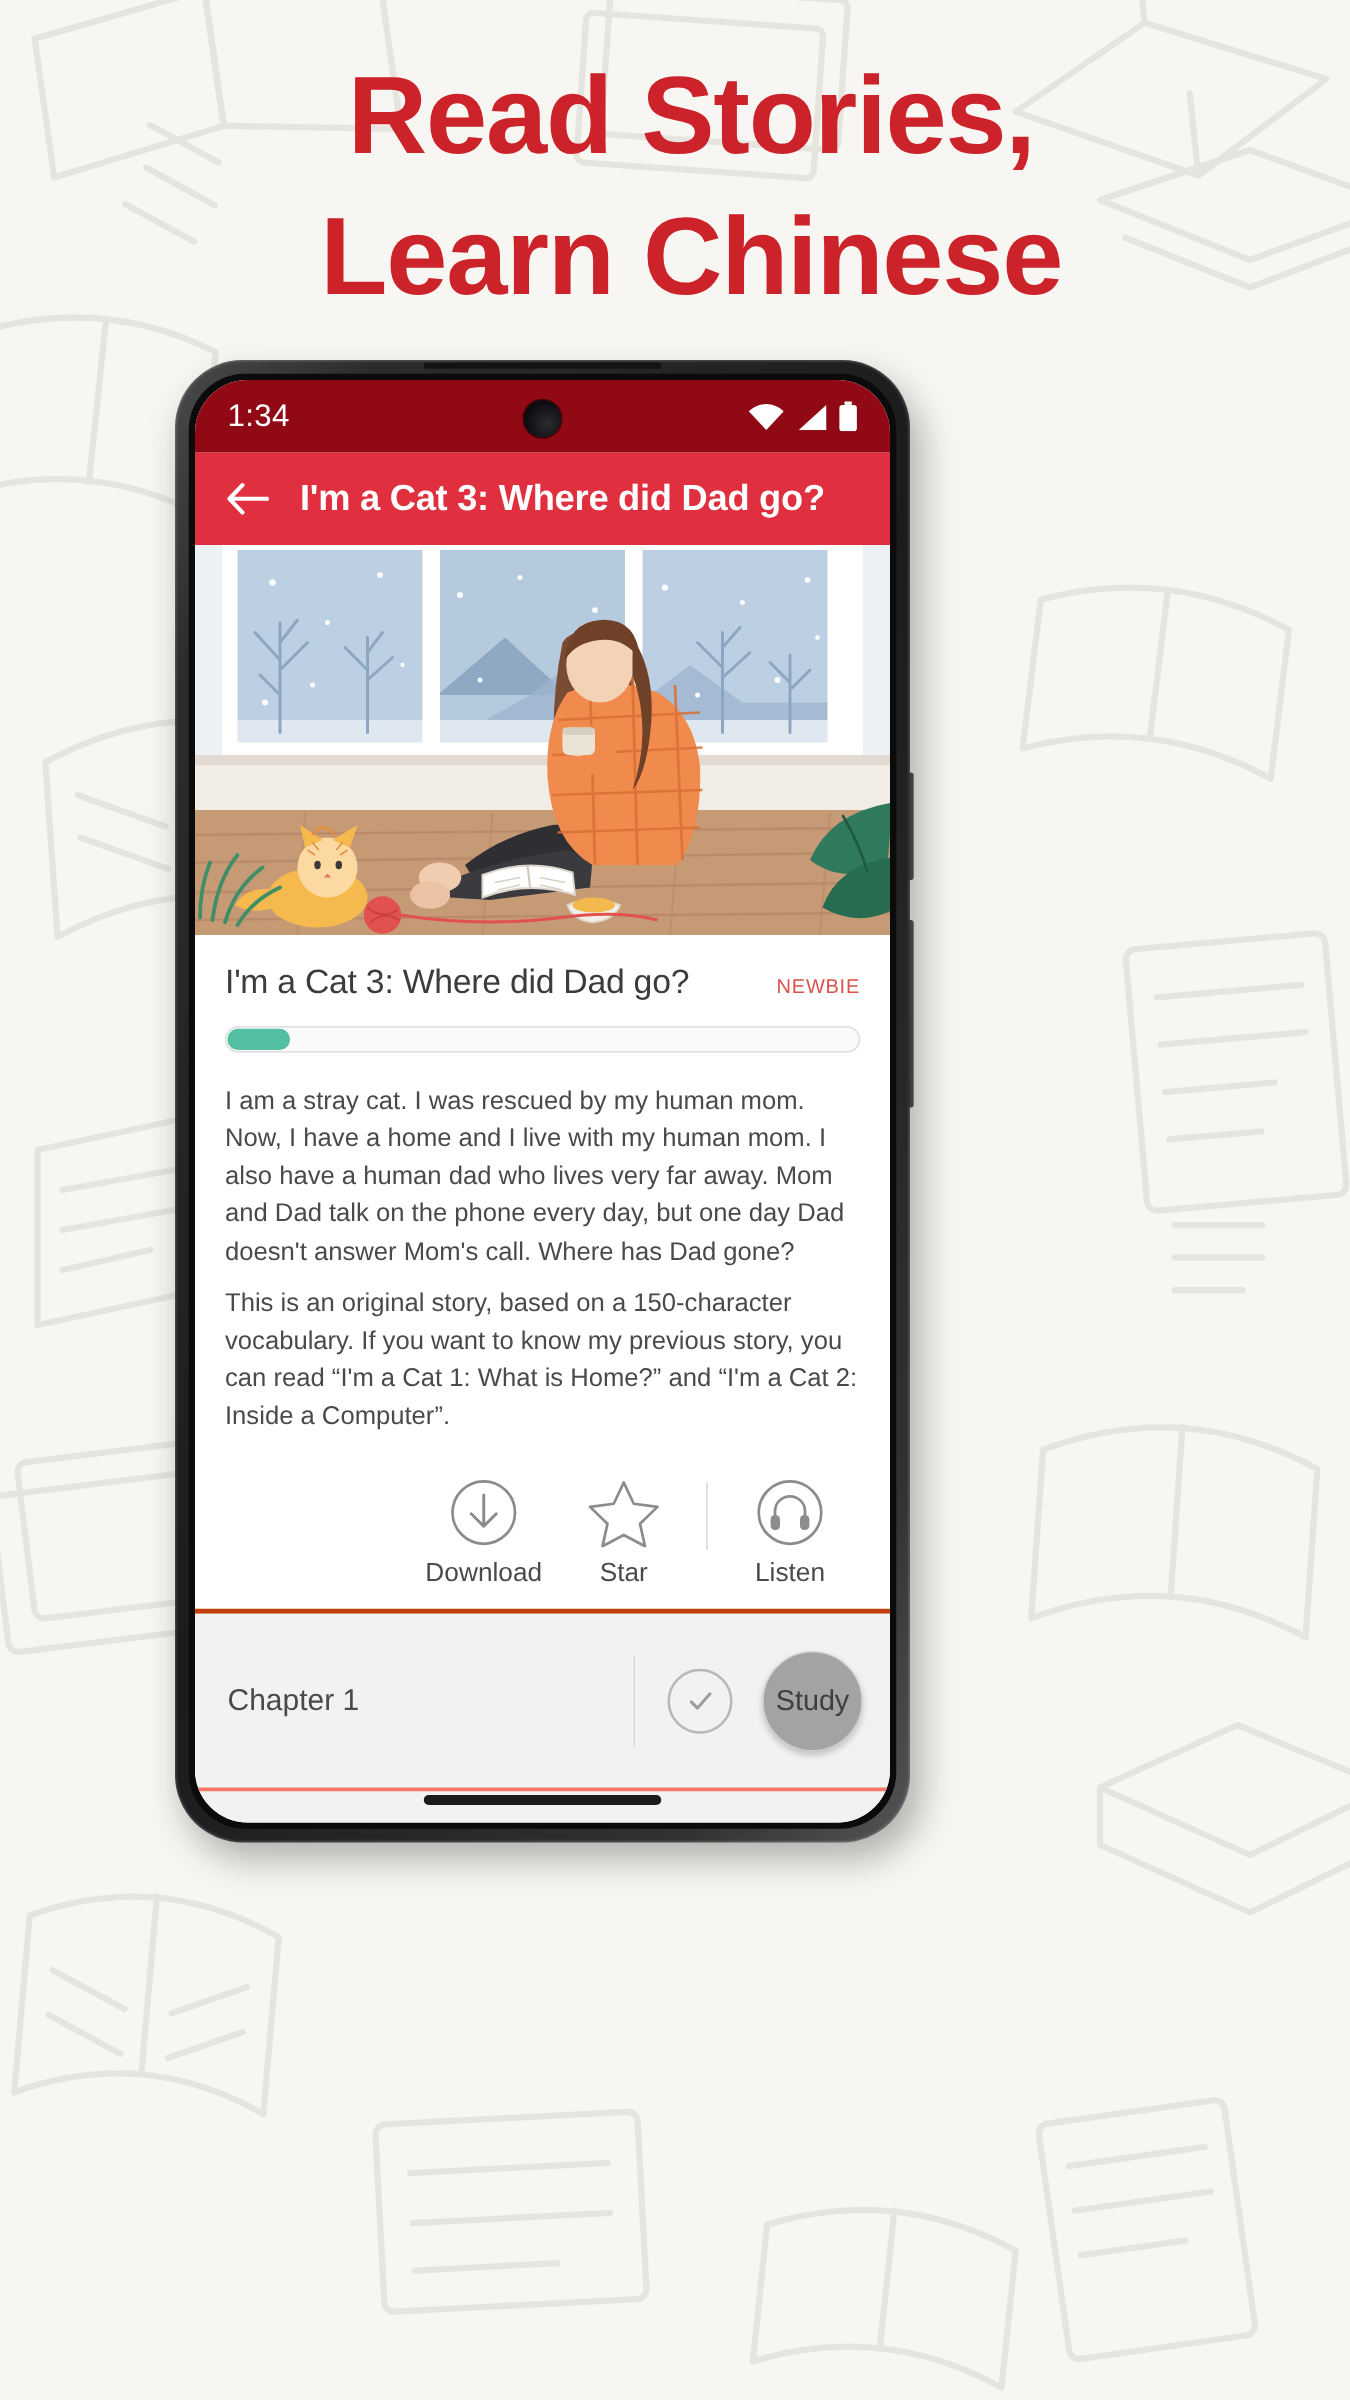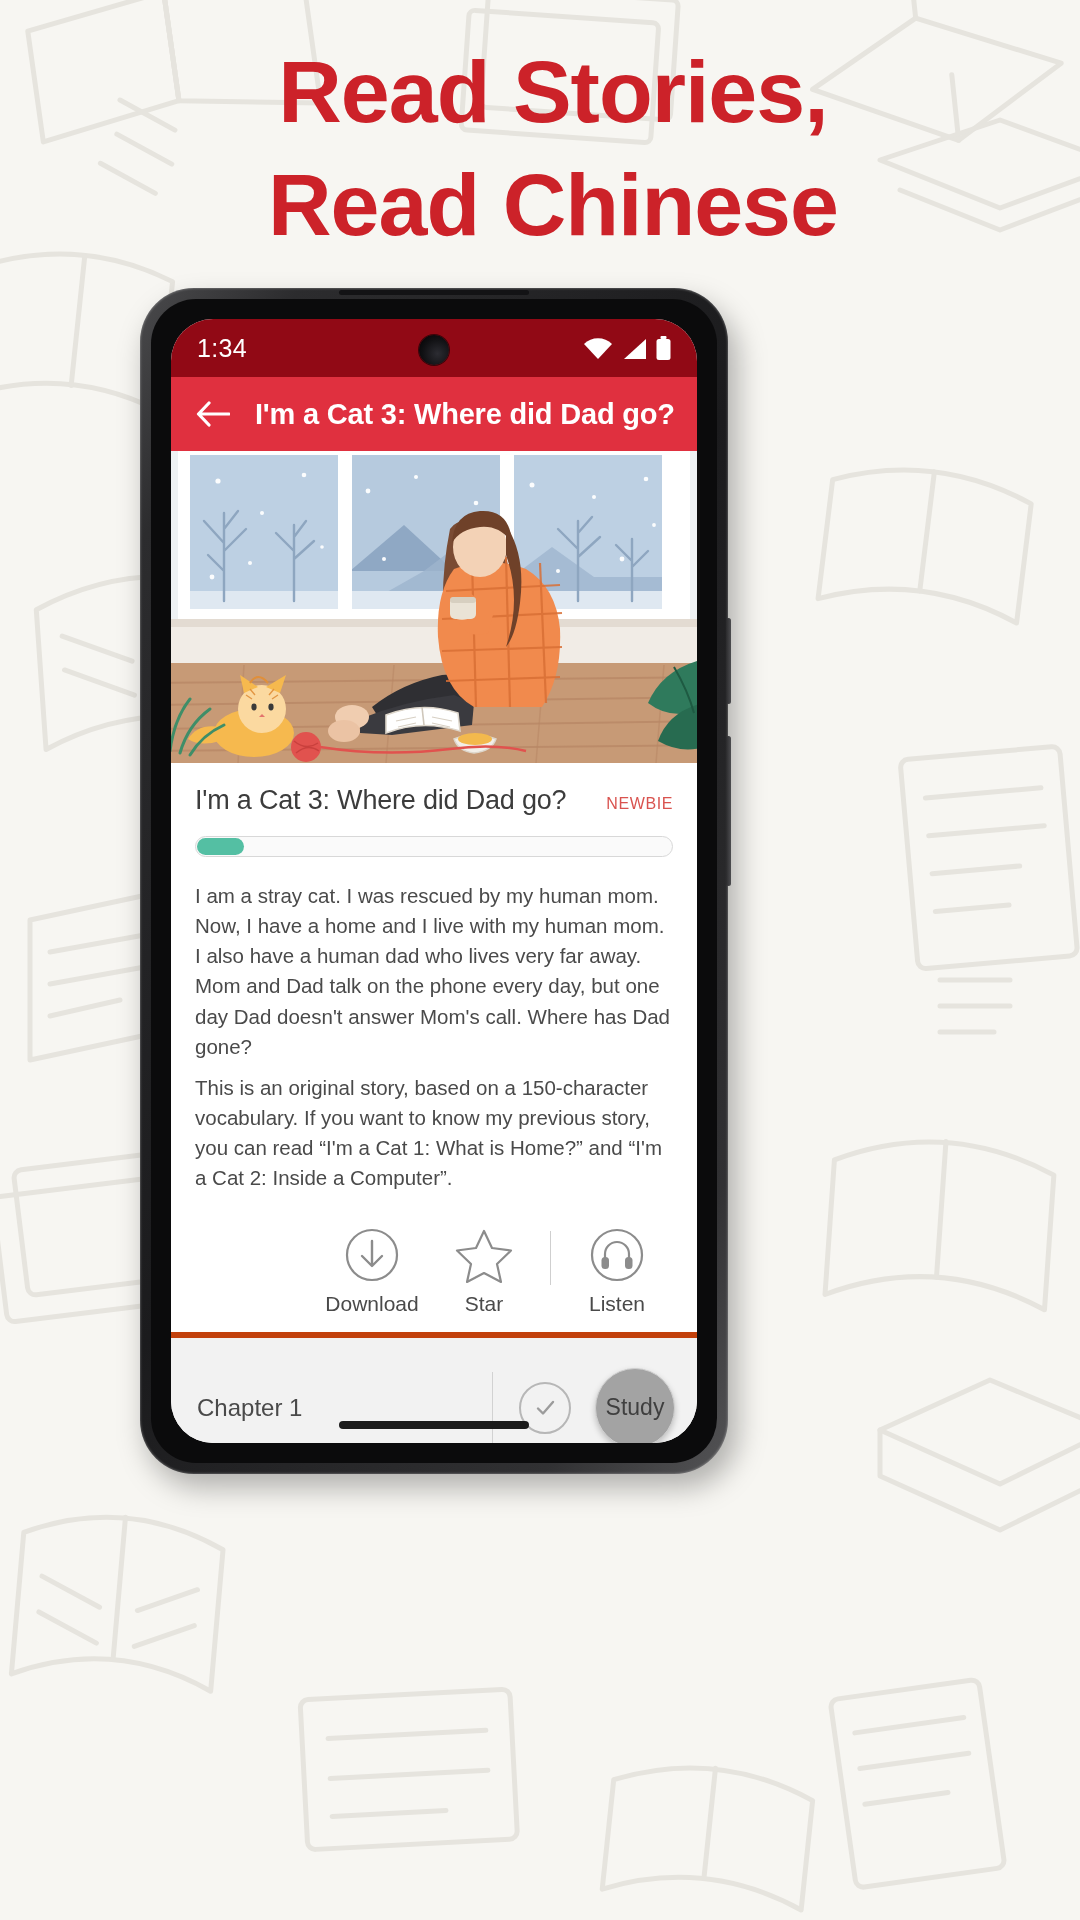--- a/index.html
+++ b/index.html
@@ -57,21 +57,21 @@
     width: 588px; height: 1186px;
     border-radius: 54px;
     background: linear-gradient(122deg,#4a4a4c 0%,#2c2c2e 12%,#1b1b1d 50%,#313133 86%,#545456 100%);
     padding: 11px;
     box-shadow: inset 0 0 2px 1px rgba(255,255,255,0.22);
   }
   .phone-inner-ring {
     width: 100%; height: 100%;
     border-radius: 45px;
     background: #0b0b0c;
-    padding: 20px;
+    padding: 5px;
   }
   .screen {
     position: relative;
     width: 100%; height: 100%;
     border-radius: 42px;
     overflow: hidden;
     background: #ffffff;
   }
   
   .btn-power {
@@ -194,21 +194,21 @@
   .desc + .desc { margin-top: 11px; }
 
   
   .actions {
     background: #fff;
     display: flex;
     align-items: flex-start;
     justify-content: flex-end;
     gap: 0;
     padding: 34px 24px 16px 24px;
-    border-bottom: 6px solid #c2410c;
+    border-bottom: 4px solid #c2410c;
   }
   .action {
     width: 112px;
     display: flex;
     flex-direction: column;
     align-items: center;
     gap: 9px;
     cursor: pointer;
   }
   .action-label { font-size: 21px; color: #4a4a4a; }
@@ -349,21 +349,21 @@
       <path d="M0 0 L60 18 M4 34 L64 52 M-6 66 L54 84"></path>
     </g>
     <g transform="translate(940,980)">
       <path d="M0 0 L70 0 M0 26 L70 26 M0 52 L54 52"></path>
     </g>
   </g>
 </svg>
 
 <div id="headline" style="color: rgb(204, 34, 41);">
   <span class="ln">Read Stories,</span>
-  <span class="ln">Read Chinese</span>
+  <span class="ln">Learn Chinese</span>
 </div>
 
 <div id="phone">
   <div class="phone-shadow"></div>
   <div class="phone-body">
     <div class="btn-power"></div>
     <div class="btn-vol"></div>
     <div class="phone-inner-ring">
       <div class="speaker-slit"></div>
       <div class="screen">

